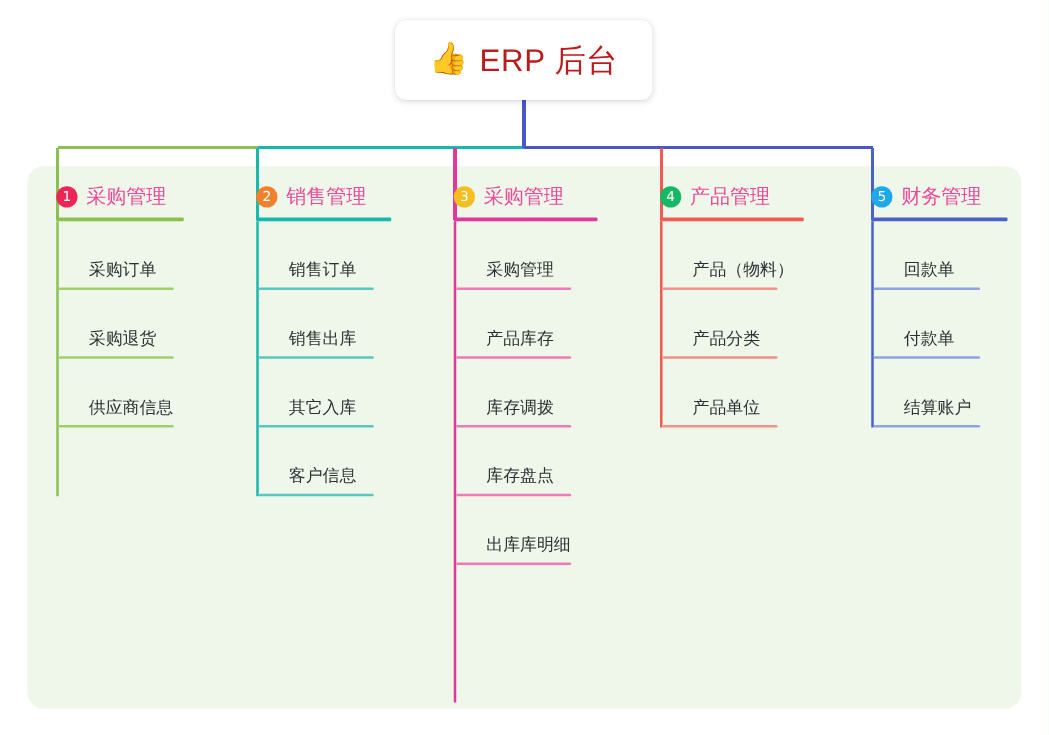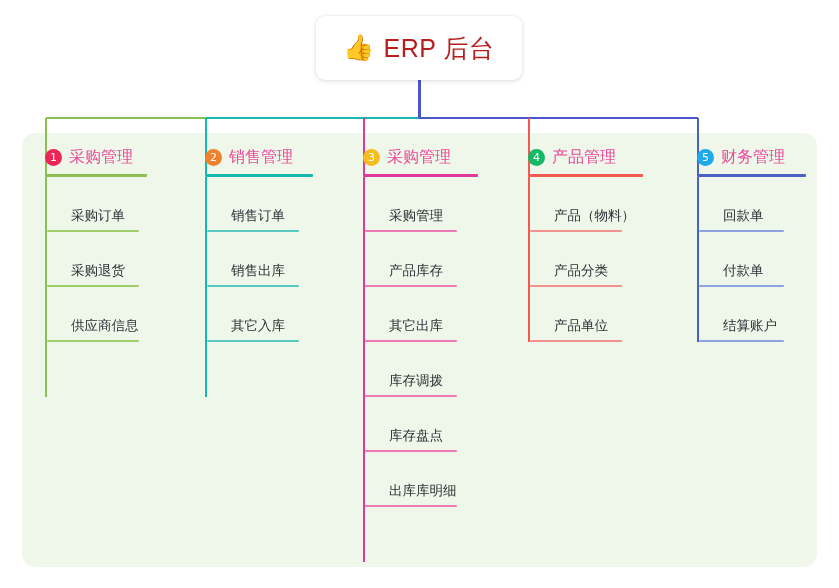--- a/index.html
+++ b/index.html
@@ -159,43 +159,43 @@
             <div class="leaf-rule" style="width: 92px; background: rgb(86, 200, 192);"></div>
           </div>
           <div class="leaf">
             <div class="leaf-label">销售出库</div>
             <div class="leaf-rule" style="width: 92px; background: rgb(86, 200, 192);"></div>
           </div>
           <div class="leaf">
             <div class="leaf-label">其它入库</div>
             <div class="leaf-rule" style="width: 92px; background: rgb(86, 200, 192);"></div>
           </div>
+          <div class="leaf">
+            <div class="leaf-label">客户信息</div>
+            <div class="leaf-rule" style="width: 92px; background: rgb(86, 200, 192);"></div>
+          </div>
         </div>
       </div>
       <div class="column" style="left: 363px; top: 145px;">
         <div class="col-head">
           <span class="badge" style="background: rgb(245, 189, 31);">3</span>
           <span class="col-title">采购管理</span>
         </div>
         <div class="head-rule" style="width: 115px; background: rgb(224, 57, 154);"></div>
         <div class="leaves">
           <div class="spine" style="height: 385px; background: rgb(224, 57, 154);"></div>
           <div class="leaf">
             <div class="leaf-label">采购管理</div>
             <div class="leaf-rule" style="width: 92px; background: rgb(238, 122, 184);"></div>
           </div>
           <div class="leaf">
             <div class="leaf-label">产品库存</div>
             <div class="leaf-rule" style="width: 92px; background: rgb(238, 122, 184);"></div>
           </div>
           <div class="leaf">
-            <div class="leaf-label">其它出库</div>
-            <div class="leaf-rule" style="width: 92px; background: rgb(238, 122, 184);"></div>
-          </div>
-          <div class="leaf">
             <div class="leaf-label">库存调拨</div>
             <div class="leaf-rule" style="width: 92px; background: rgb(238, 122, 184);"></div>
           </div>
           <div class="leaf">
             <div class="leaf-label">库存盘点</div>
             <div class="leaf-rule" style="width: 92px; background: rgb(238, 122, 184);"></div>
           </div>
           <div class="leaf">
             <div class="leaf-label">出库库明细</div>
             <div class="leaf-rule" style="width: 92px; background: rgb(238, 122, 184);"></div>

